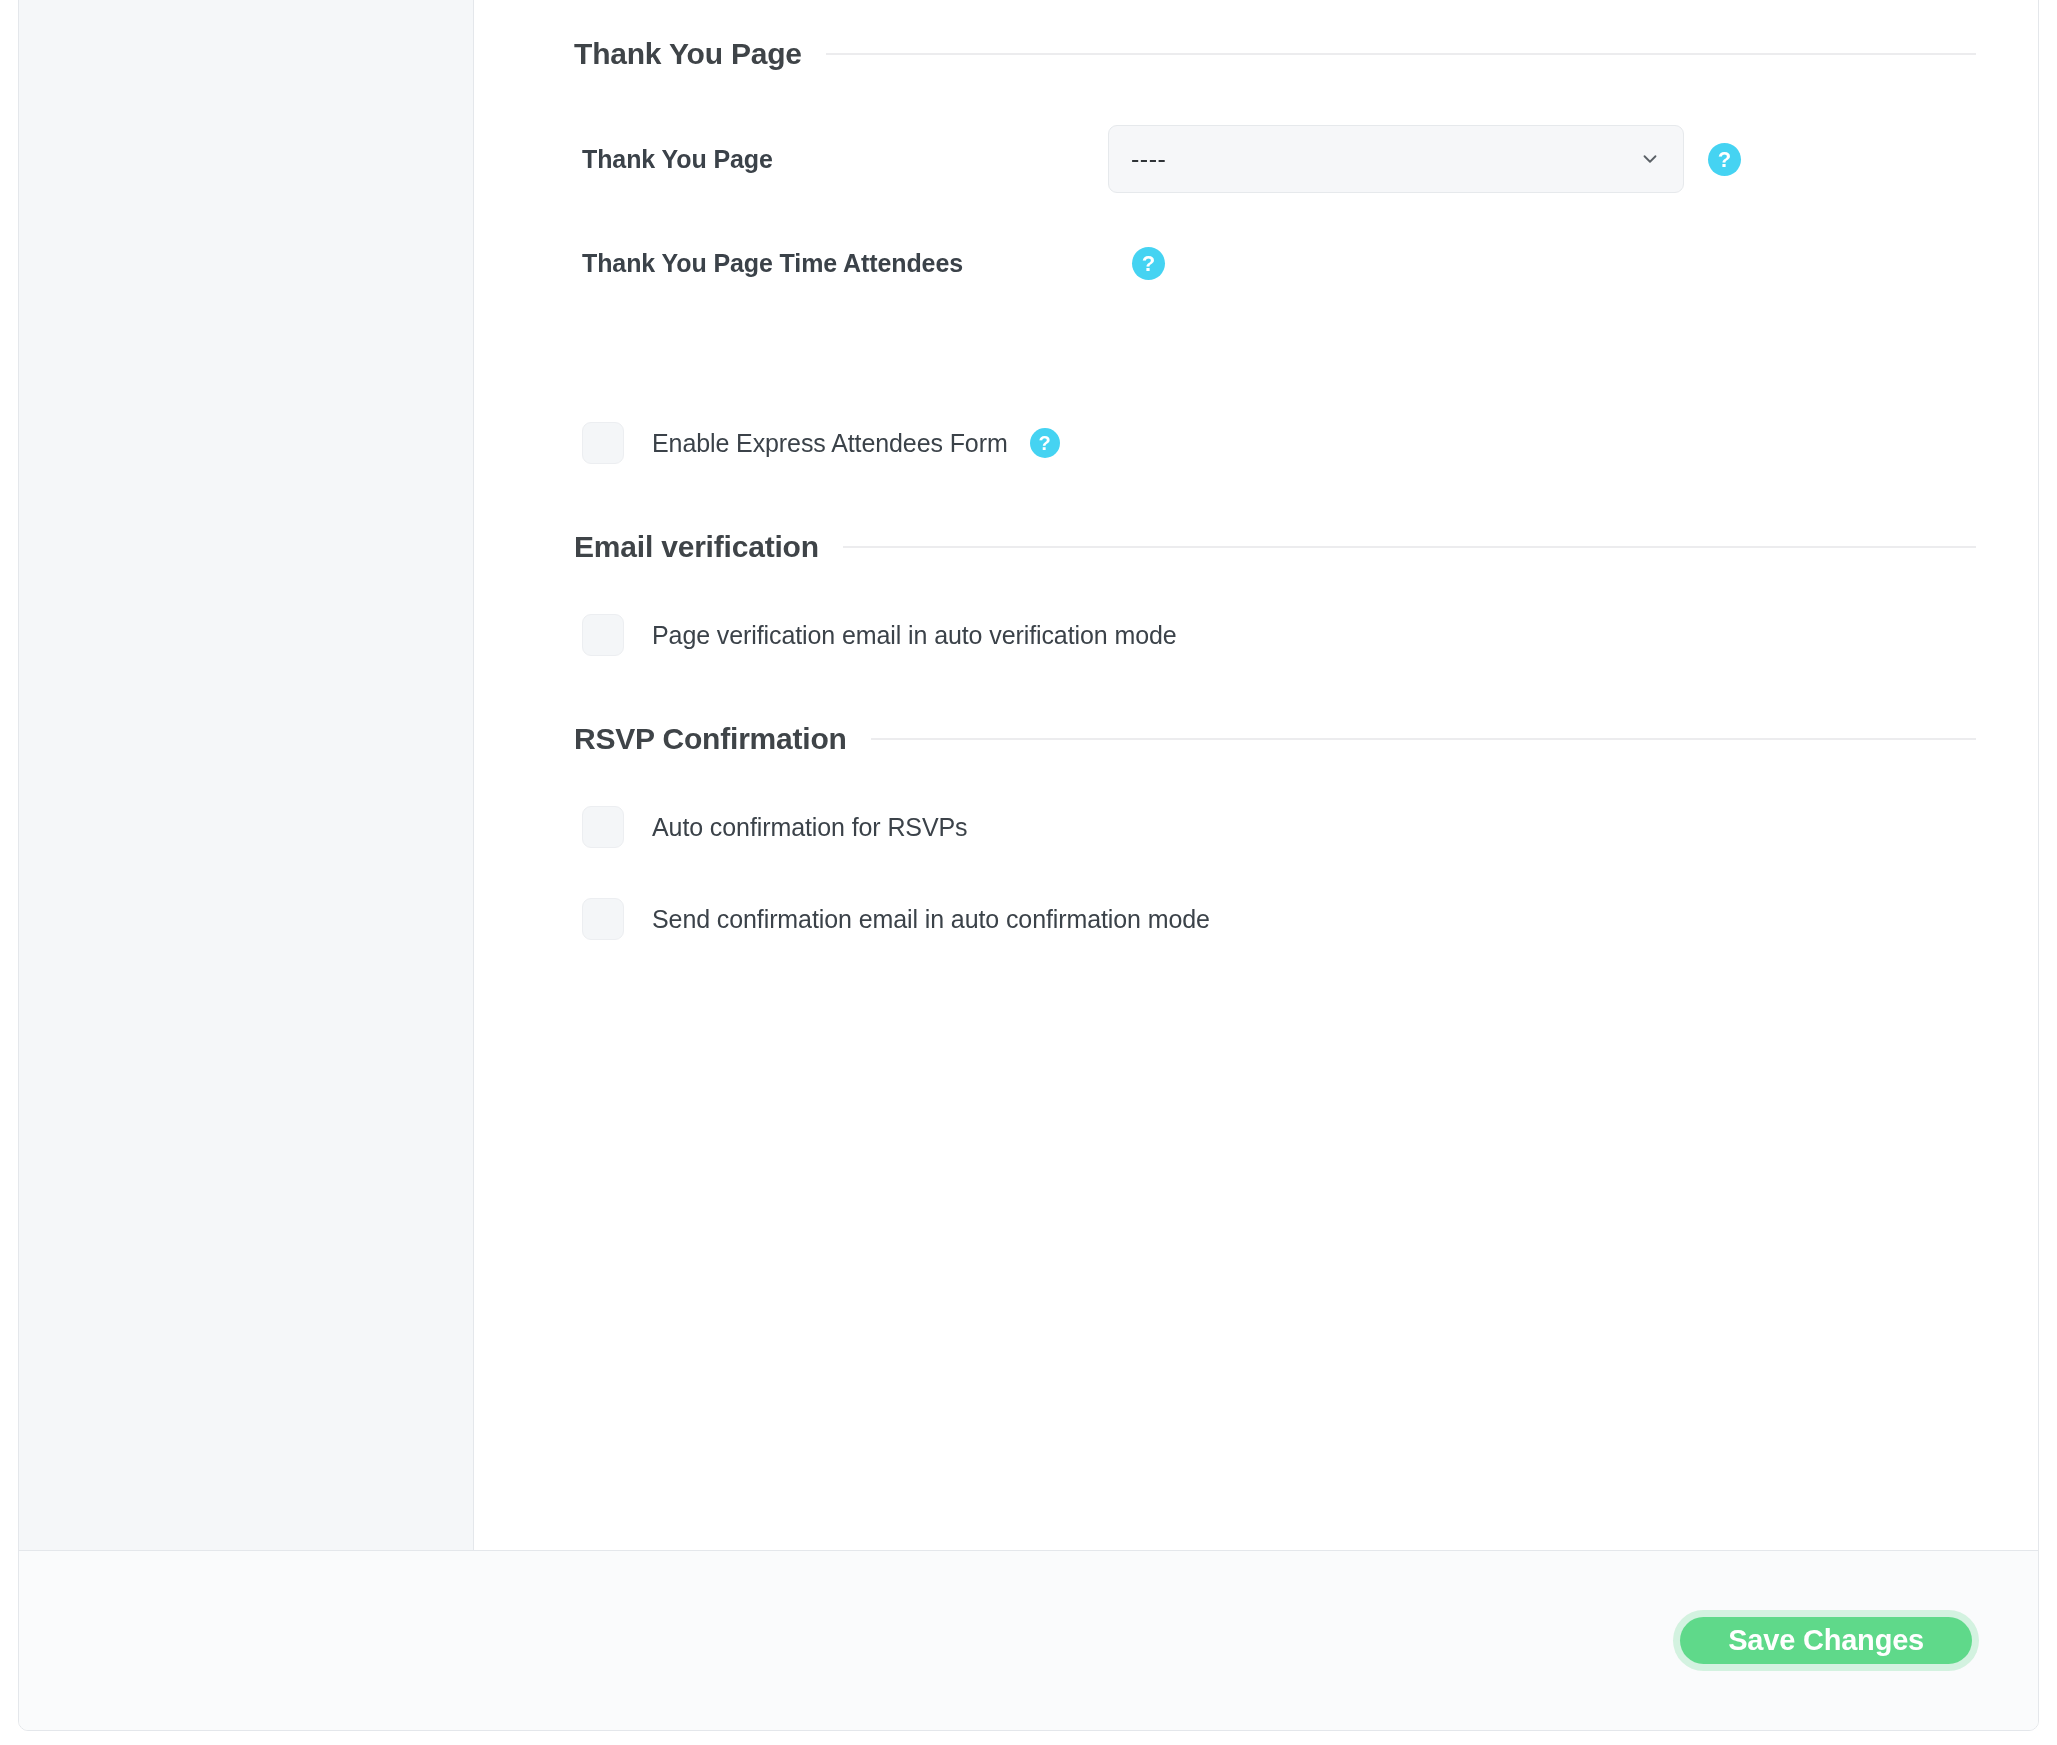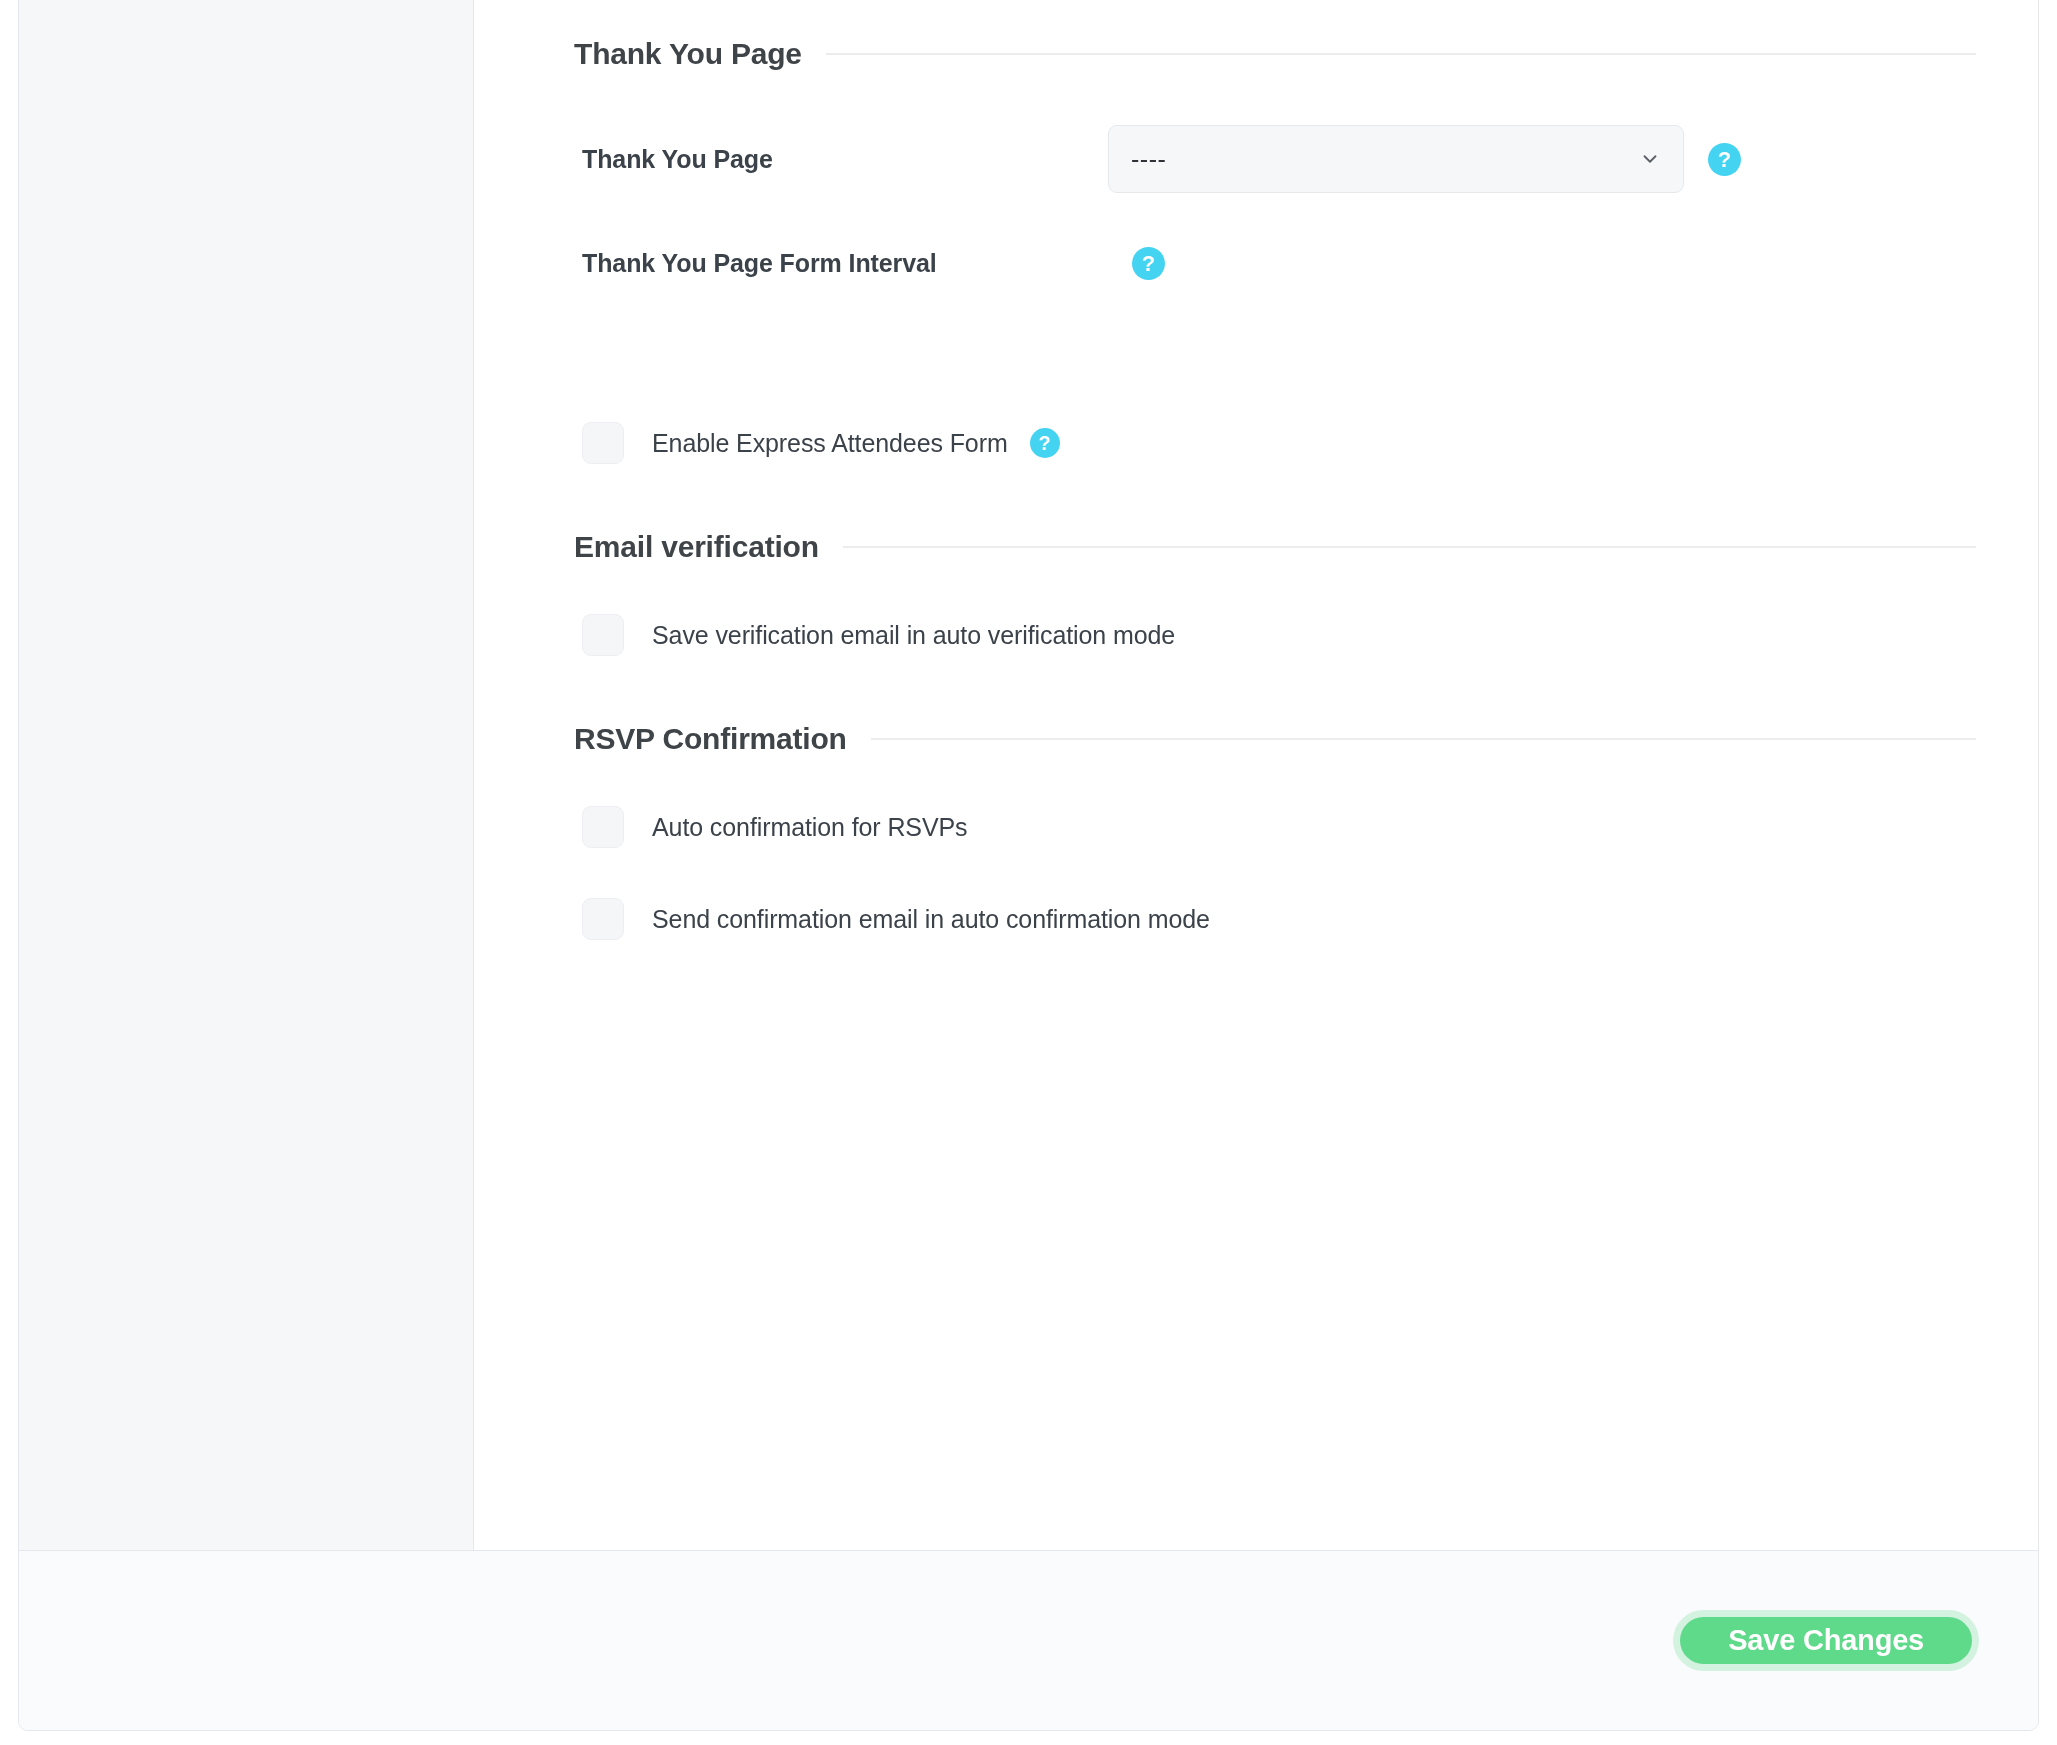--- a/index.html
+++ b/index.html
@@ -216,21 +216,21 @@
             <span class="value">----</span>
             <svg class="chev" viewBox="0 0 24 24" fill="none" stroke="#5a6066" stroke-width="2" stroke-linecap="round" stroke-linejoin="round">
               <polyline points="6 9 12 15 18 9"></polyline>
             </svg>
           </div>
         </div>
         <div class="help-badge">?</div>
       </div>
 
       <div class="field-row">
-        <div class="field-label">Thank You Page Form Interval</div>
+        <div class="field-label">Thank You Page Time Attendees</div>
         <div class="help-badge">?</div>
       </div>
 
       <div class="block-gap-lg"></div>
 
 
       <div class="check-row">
         <span class="checkbox"></span>
         <span class="check-label">Enable Express Attendees Form</span>
         <span class="help-badge inline">?</span>
@@ -239,21 +239,21 @@
       <div class="block-gap-sm"></div>
 
       <div class="section-head">
         <span class="title">Email verification</span>
         <span class="rule"></span>
       </div>
 
 
       <div class="check-row">
         <span class="checkbox"></span>
-        <span class="check-label">Save verification email in auto verification mode</span>
+        <span class="check-label">Page verification email in auto verification mode</span>
       </div>
 
       <div class="block-gap-sm"></div>
 
       <div class="section-head">
         <span class="title">RSVP Confirmation</span>
         <span class="rule"></span>
       </div>
 
       <div class="check-row">

